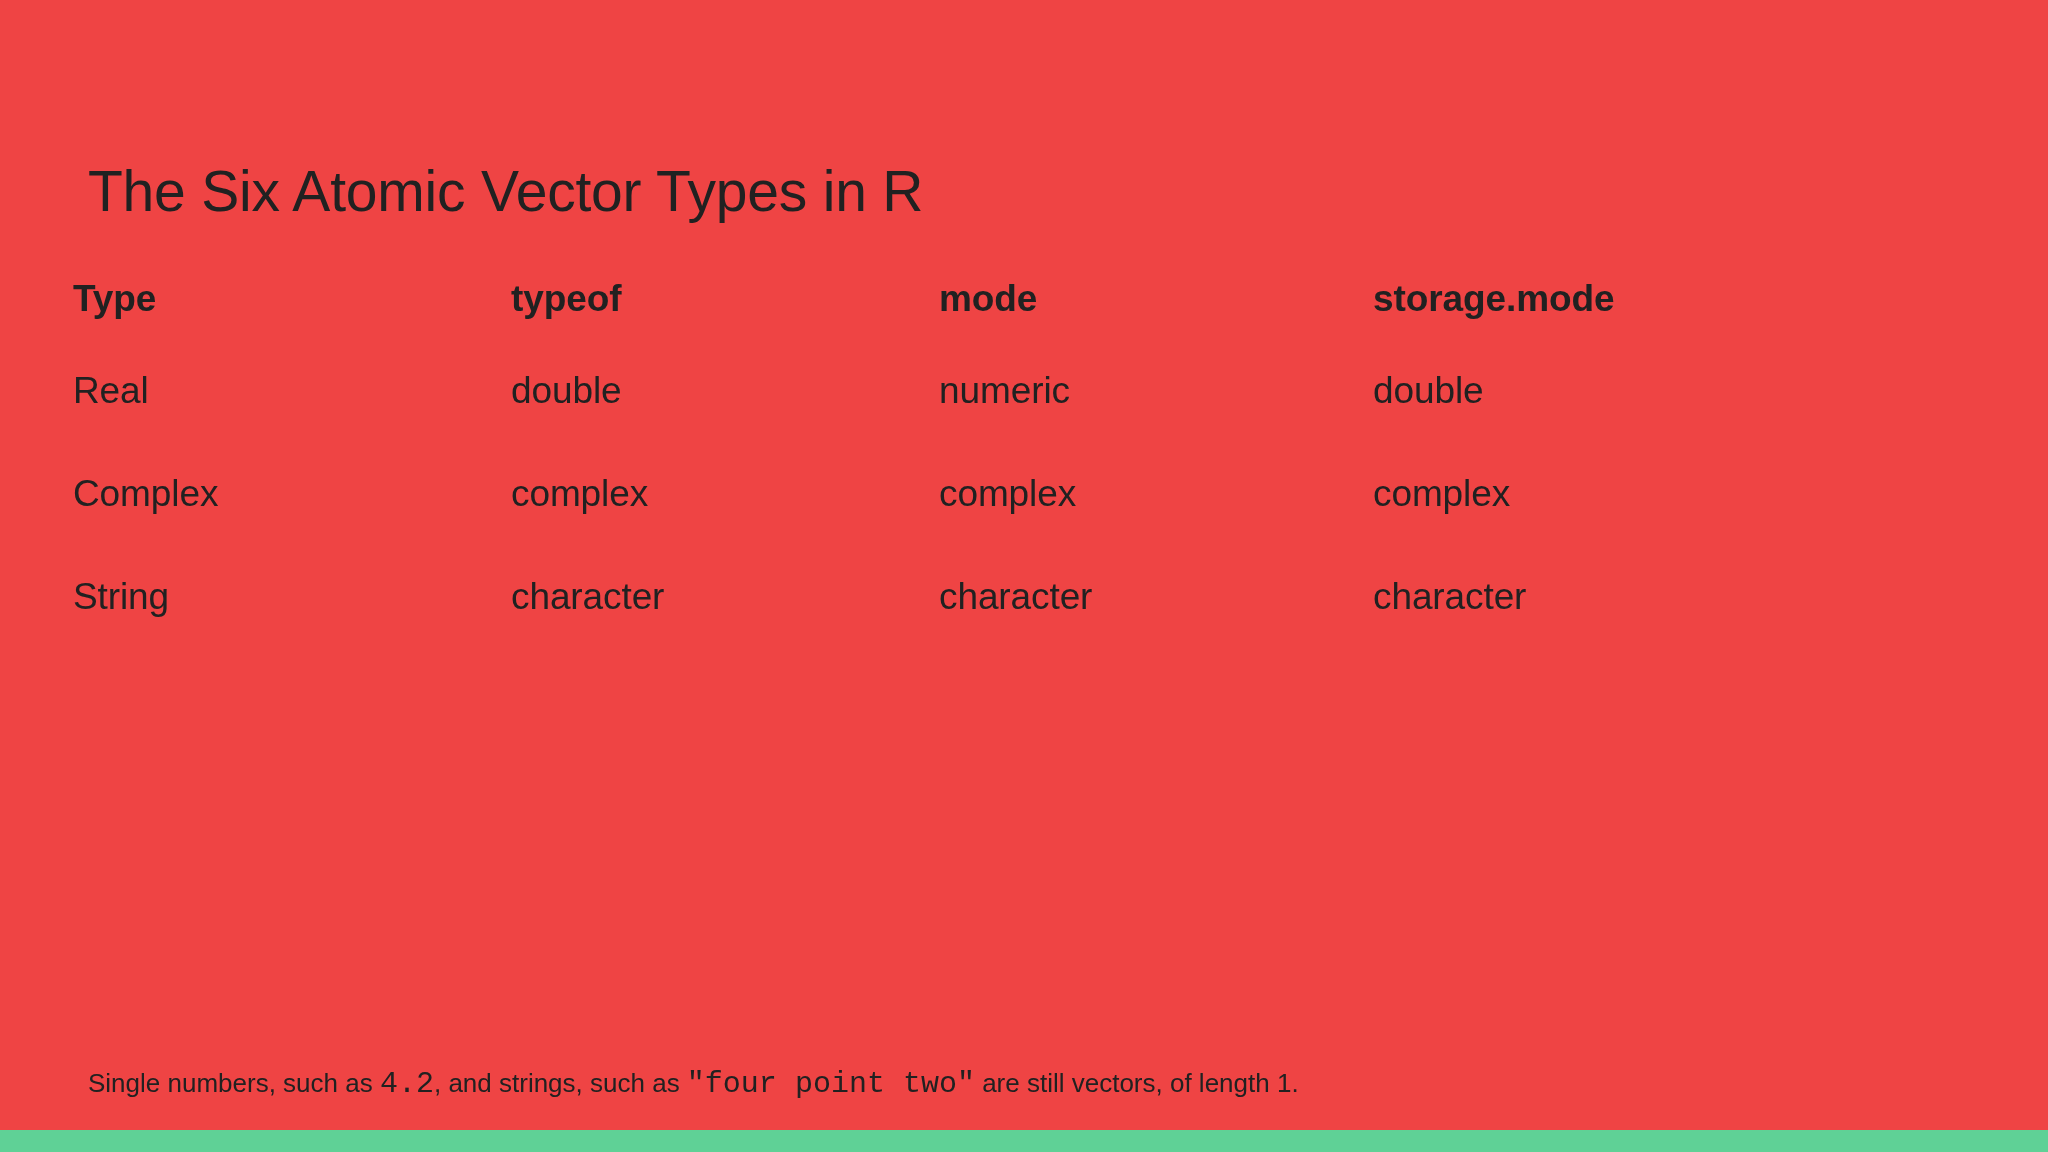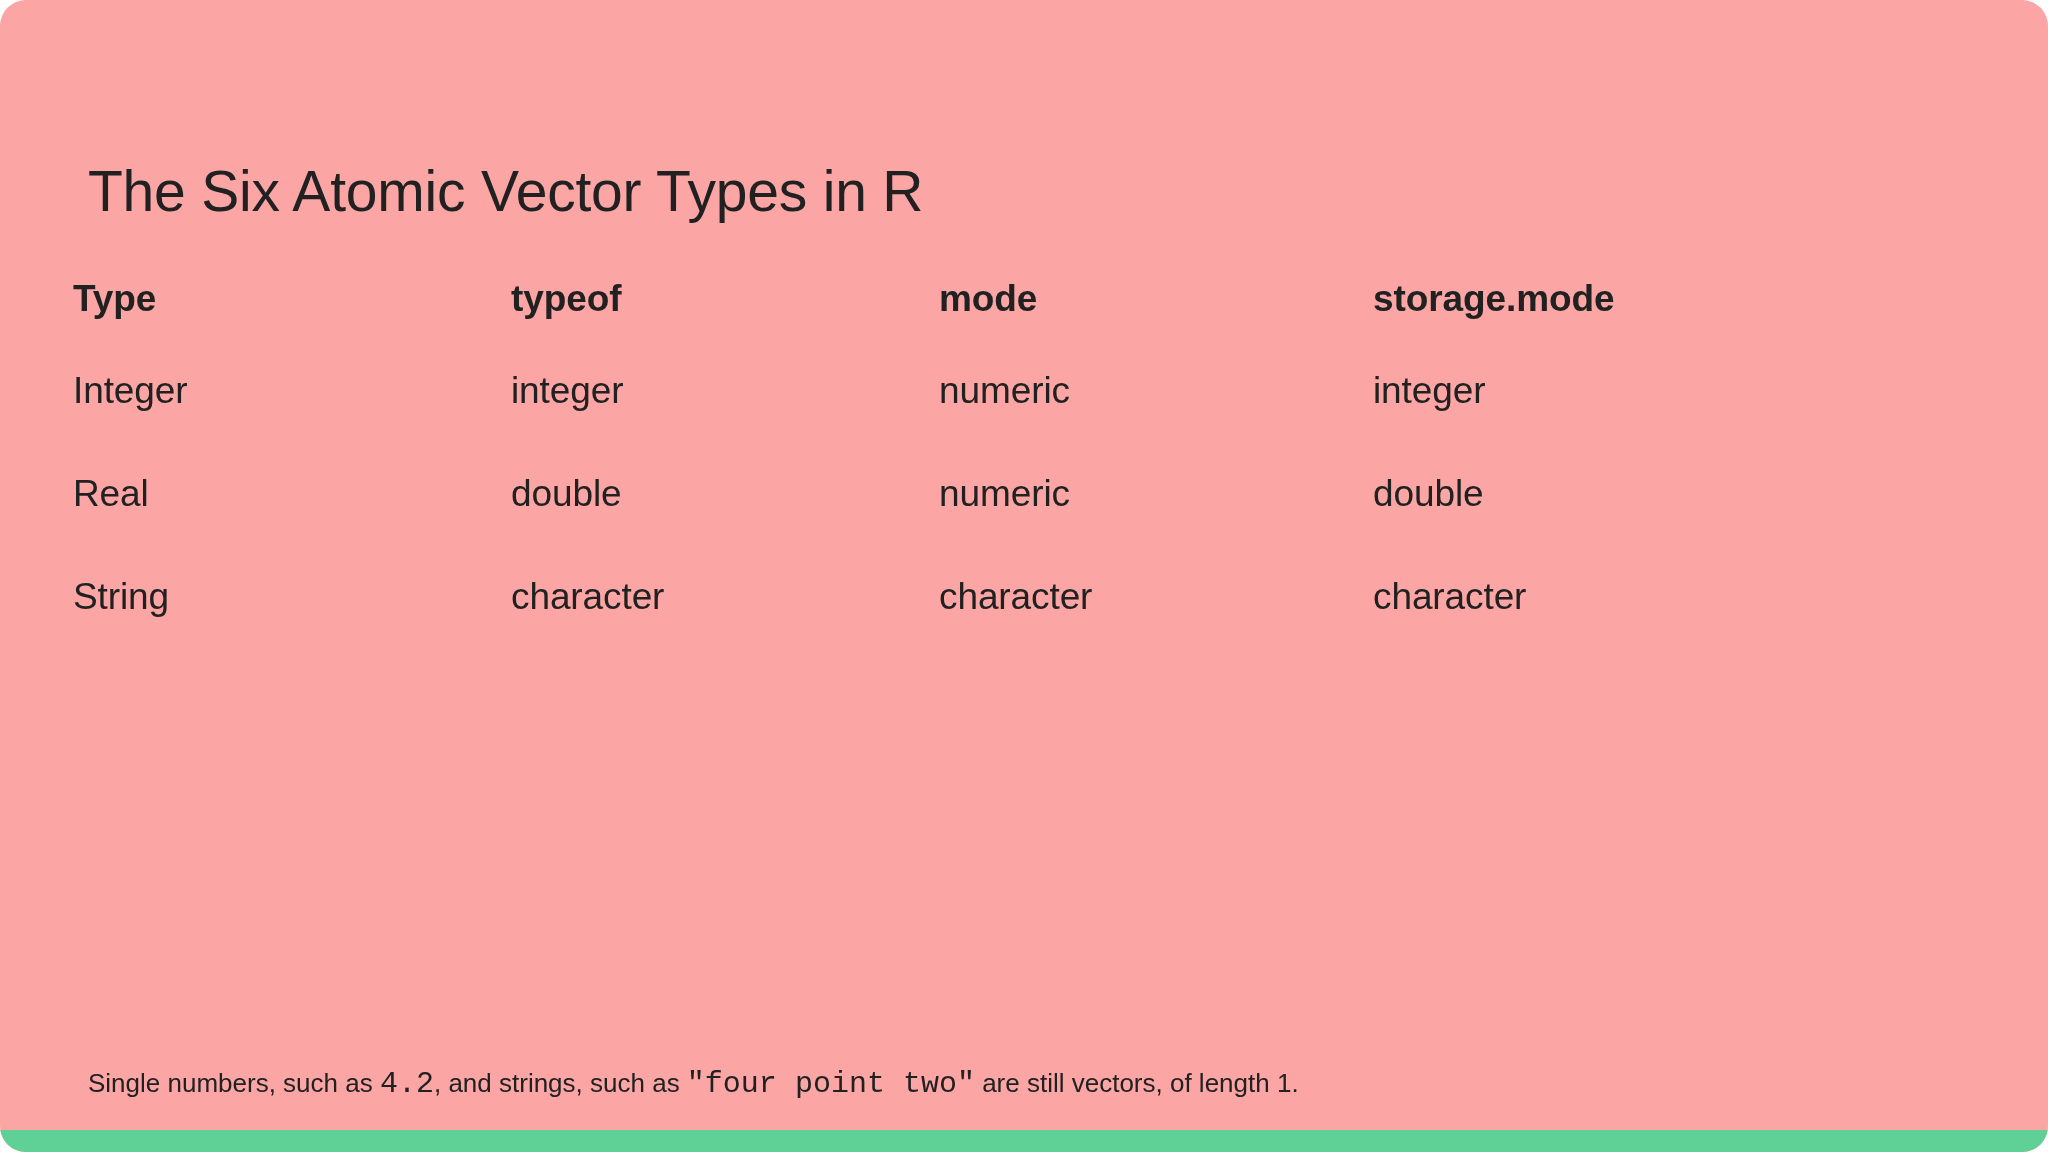--- a/index.html
+++ b/index.html
@@ -6,24 +6,23 @@
   html, body {
     margin: 0;
     padding: 0;
     background: #ffffff;
   }
 
   #slide {
     position: relative;
     width: 2048px;
     height: 1152px;
-    background: #fca5a5;
+    background: #ef4444;
     overflow: hidden;
     font-family: "Liberation Sans", "DejaVu Sans", sans-serif;
-    border-radius: 26px;
     -webkit-font-smoothing: antialiased;
   }
 
   
   #slide-title {
     position: absolute;
     left: 88px;
     top: 122px;
     font-size: 57px;
     font-weight: 300;
@@ -117,30 +116,30 @@
     <thead>
       <tr>
         <th>Type</th>
         <th>typeof</th>
         <th>mode</th>
         <th>storage.mode</th>
       </tr>
     </thead>
     <tbody>
       <tr>
-        <td>Integer</td>
-        <td>integer</td>
-        <td>numeric</td>
-        <td>integer</td>
-      </tr>
-      <tr>
         <td>Real</td>
         <td>double</td>
         <td>numeric</td>
         <td>double</td>
+      </tr>
+      <tr>
+        <td>Complex</td>
+        <td>complex</td>
+        <td>complex</td>
+        <td>complex</td>
       </tr>
       <tr>
         <td>String</td>
         <td>character</td>
         <td>character</td>
         <td>character</td>
       </tr>
     </tbody>
   </table>
 

